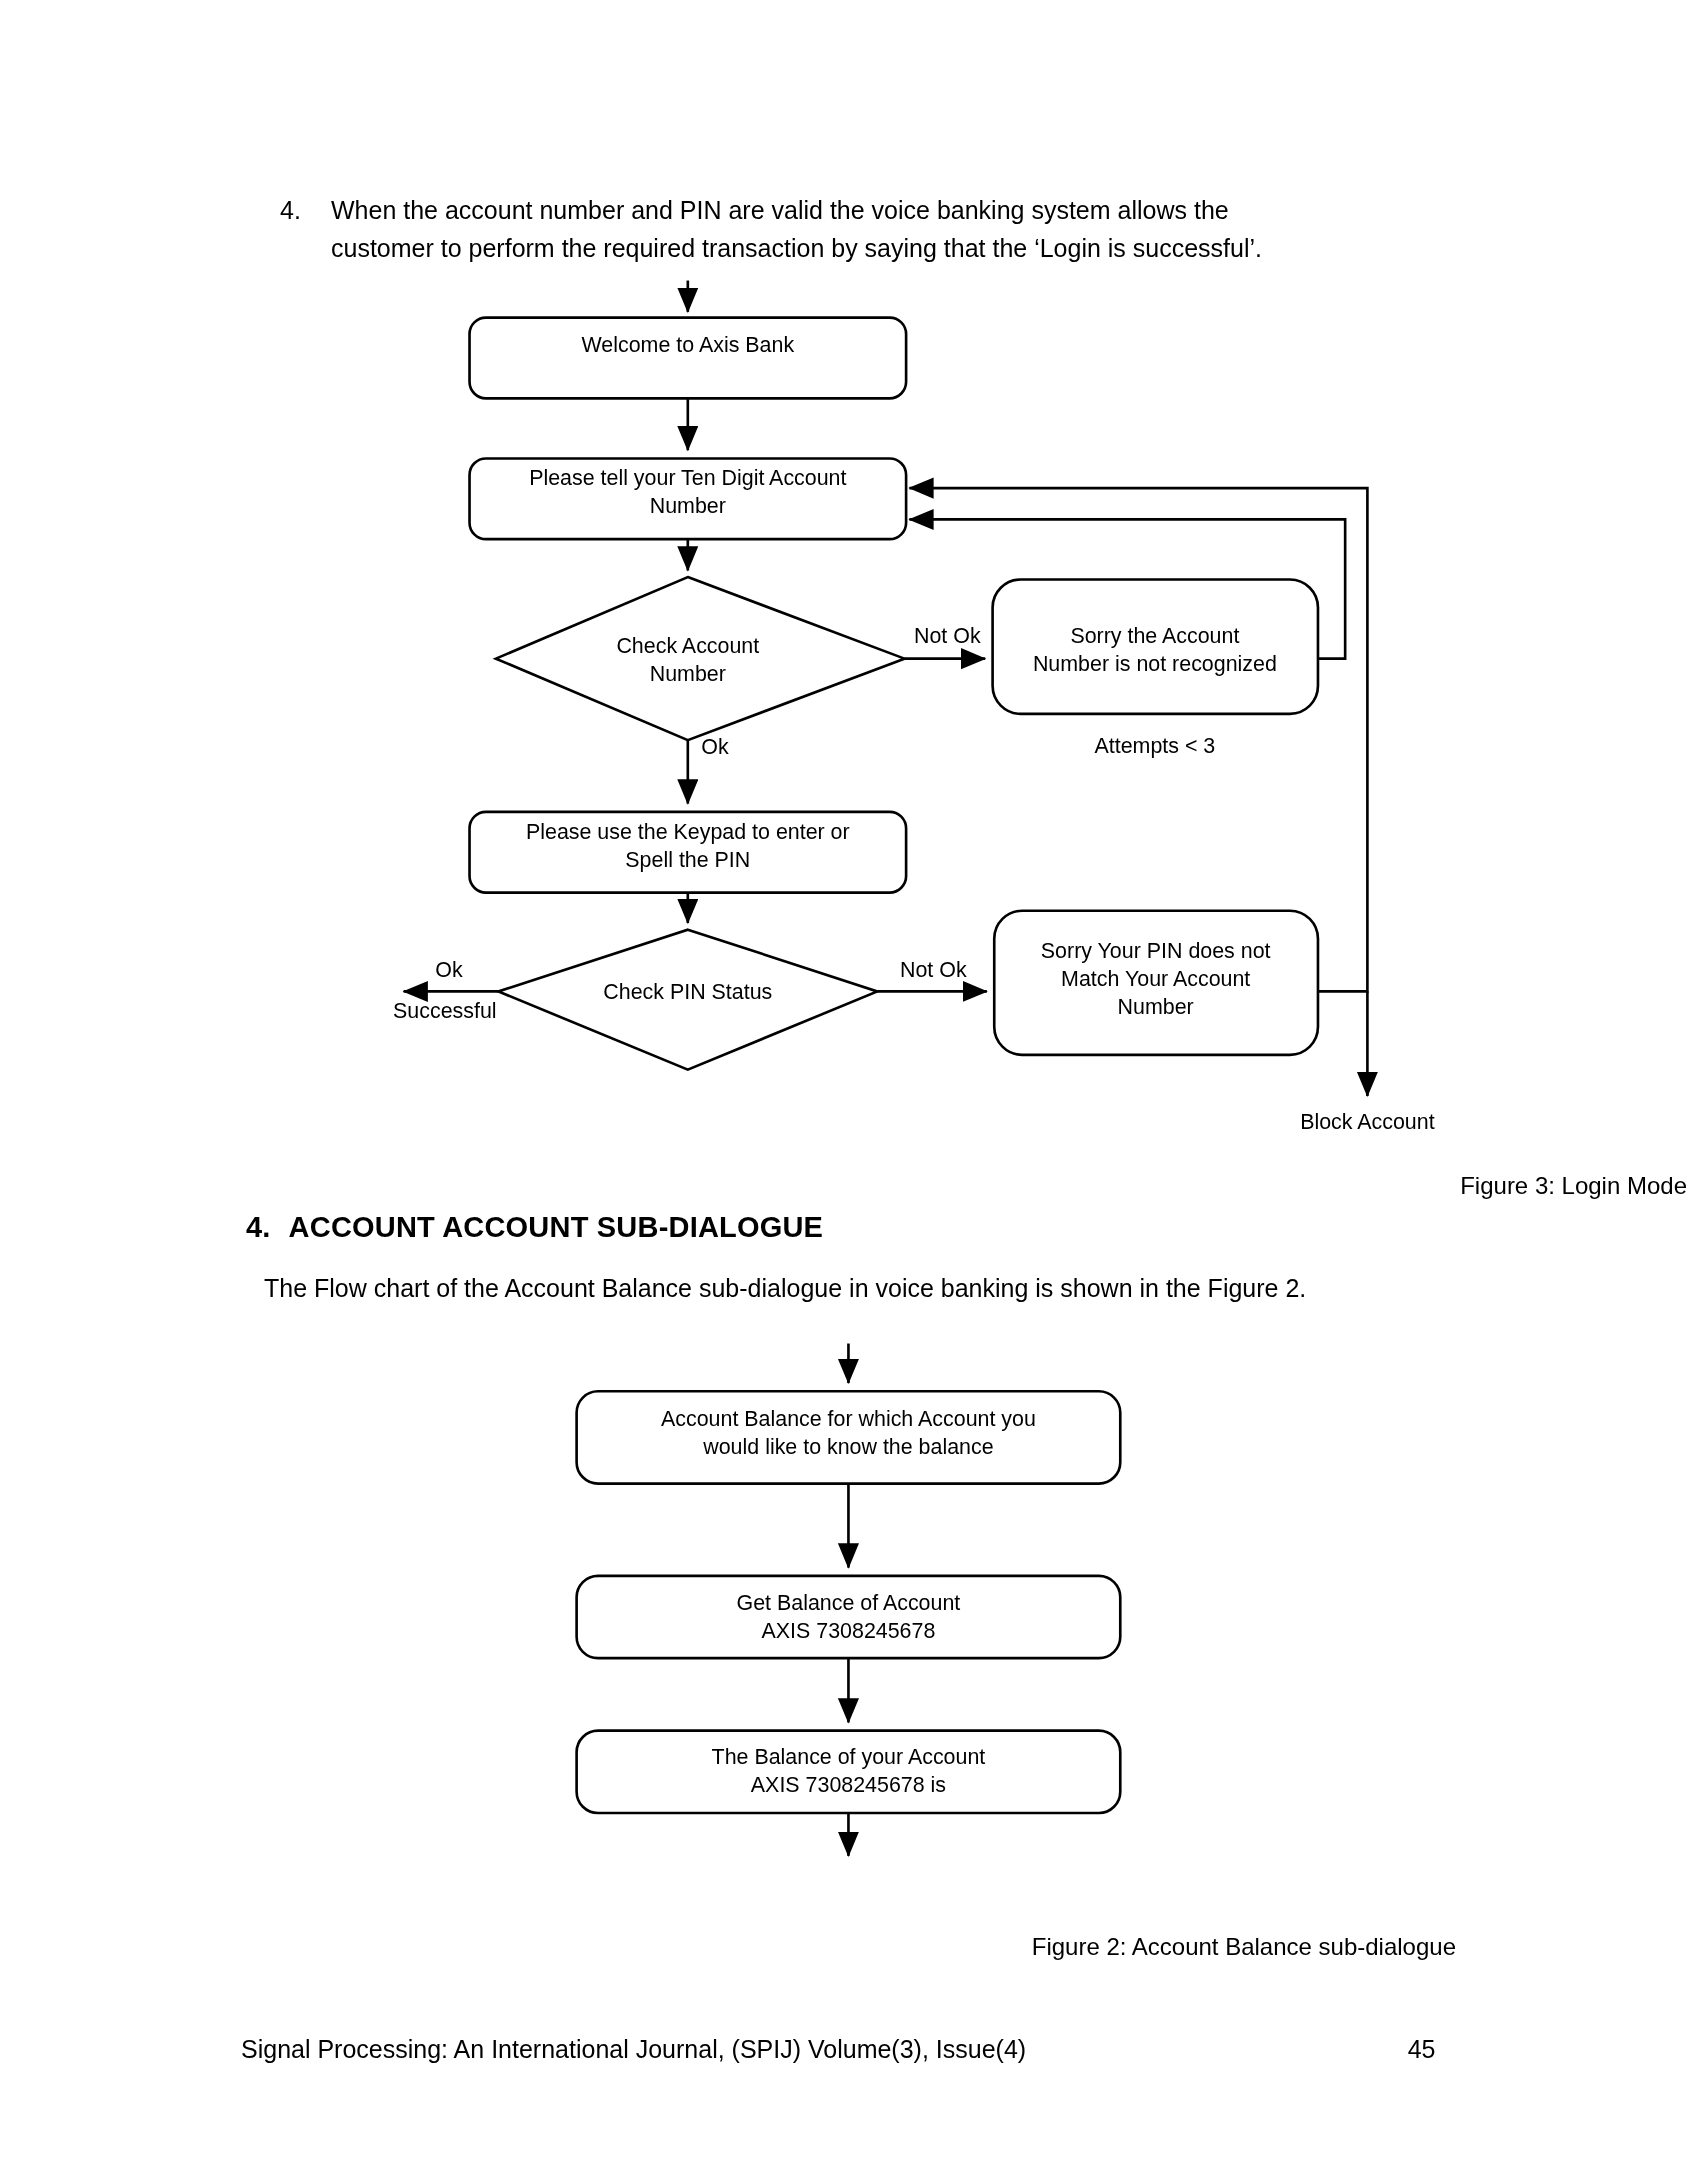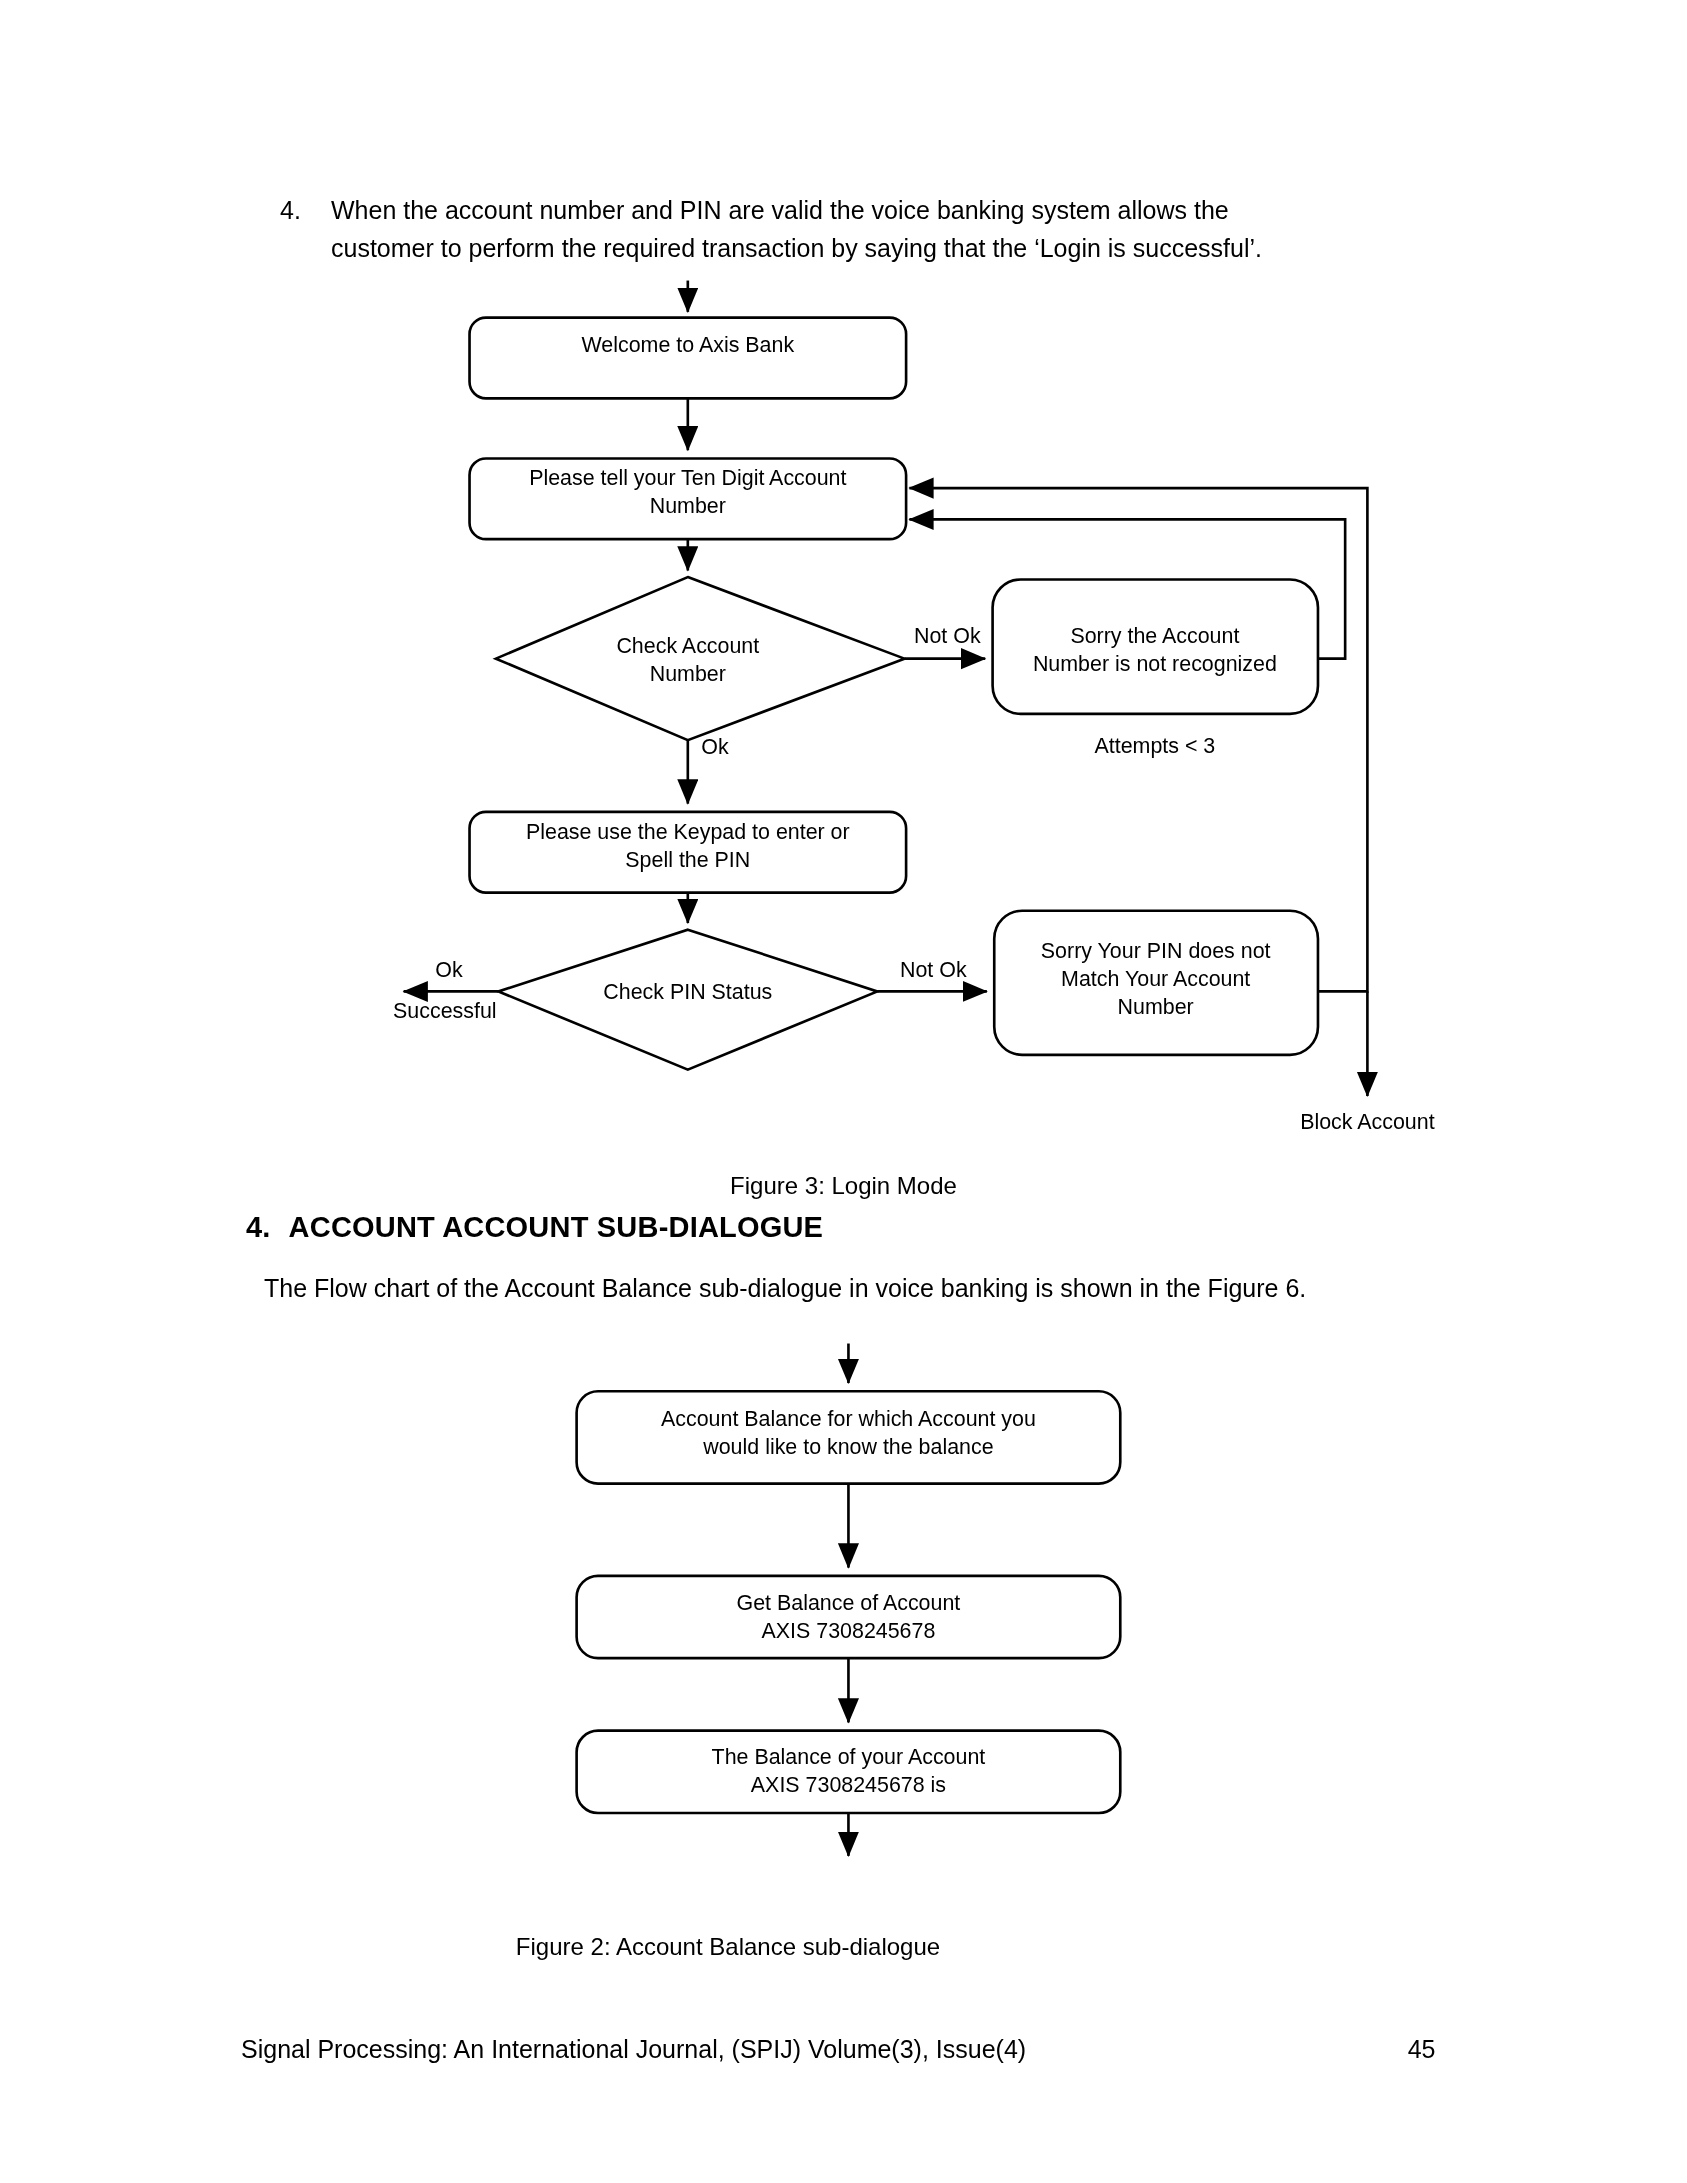--- a/index.html
+++ b/index.html
@@ -56,21 +56,21 @@
     text-justify: inter-word;
   }
   .para-body .last-line {
     text-align: left;
   }
 
   
   .fig-caption {
     position: absolute;
     font-size: 24px;
-    text-align: center;
+    text-align: right;
     white-space: nowrap;
   }
   #fig3-caption { left: 0; top: 1172px; width: 1687px; }
   #fig2-caption { left: 0; top: 1933px; width: 1456px; }
 
   .section-heading {
     position: absolute;
     left: 246px;
     top: 1211px;
     font-size: 29px;
@@ -211,21 +211,21 @@
       <text class="free-label" x="1660" y="1040">Block Account</text>
     </svg>
   </div>
 
   <div class="fig-caption" id="fig3-caption">Figure 3: Login Mode</div>
 
   <div class="section-heading">
     <span class="sec-num">4.</span><span>ACCOUNT ACCOUNT SUB-DIALOGUE</span>
   </div>
 
-  <div class="section-para">The Flow chart of the Account Balance sub-dialogue in voice banking is shown in the Figure 6.</div>
+  <div class="section-para">The Flow chart of the Account Balance sub-dialogue in voice banking is shown in the Figure 2.</div>
 
   <div class="flow" id="flow-balance">
     <svg width="1687" height="536" viewBox="0 0 2048 650" xmlns="http://www.w3.org/2000/svg">
       <defs>
         <marker id="arrow2" markerWidth="11" markerHeight="11" refX="9.2" refY="4" orient="auto" markerUnits="strokeWidth">
           <path d="M0,0 L9.6,4 L0,8 z" fill="#000000"></path>
         </marker>
       </defs>
 
       <path class="conn" d="M1030,10 L1030,58" marker-end="url(#arrow2)"></path>

